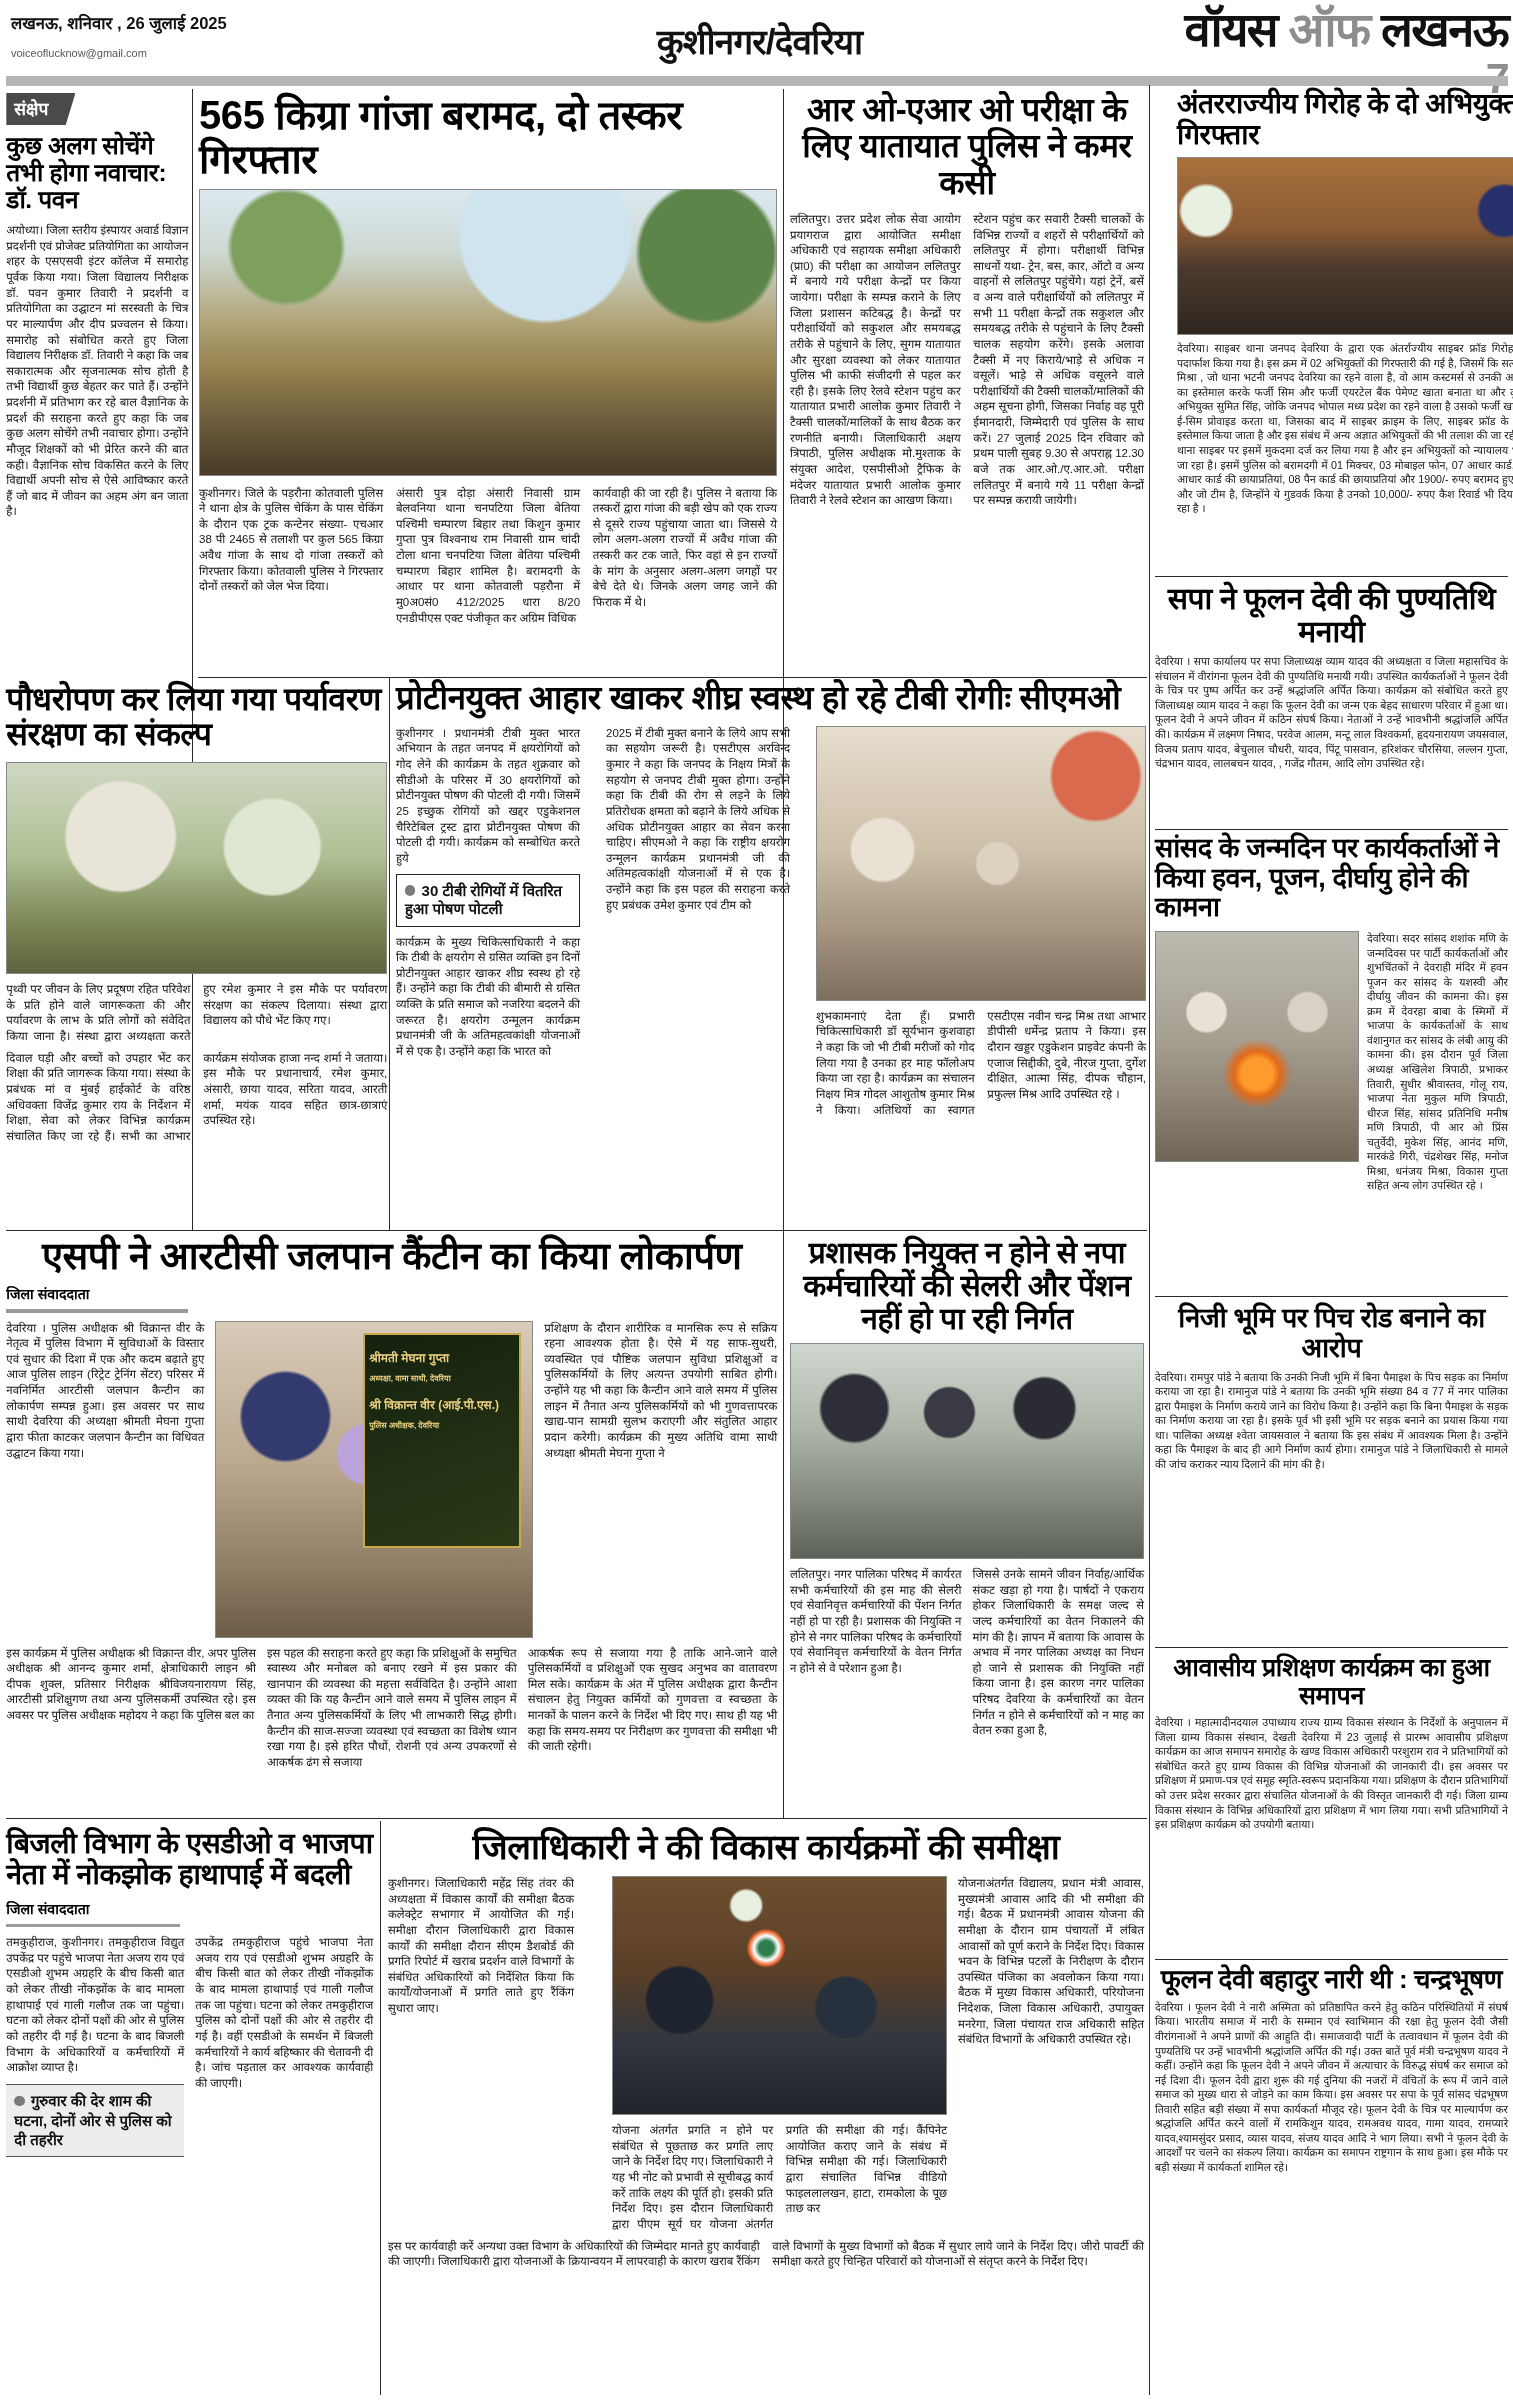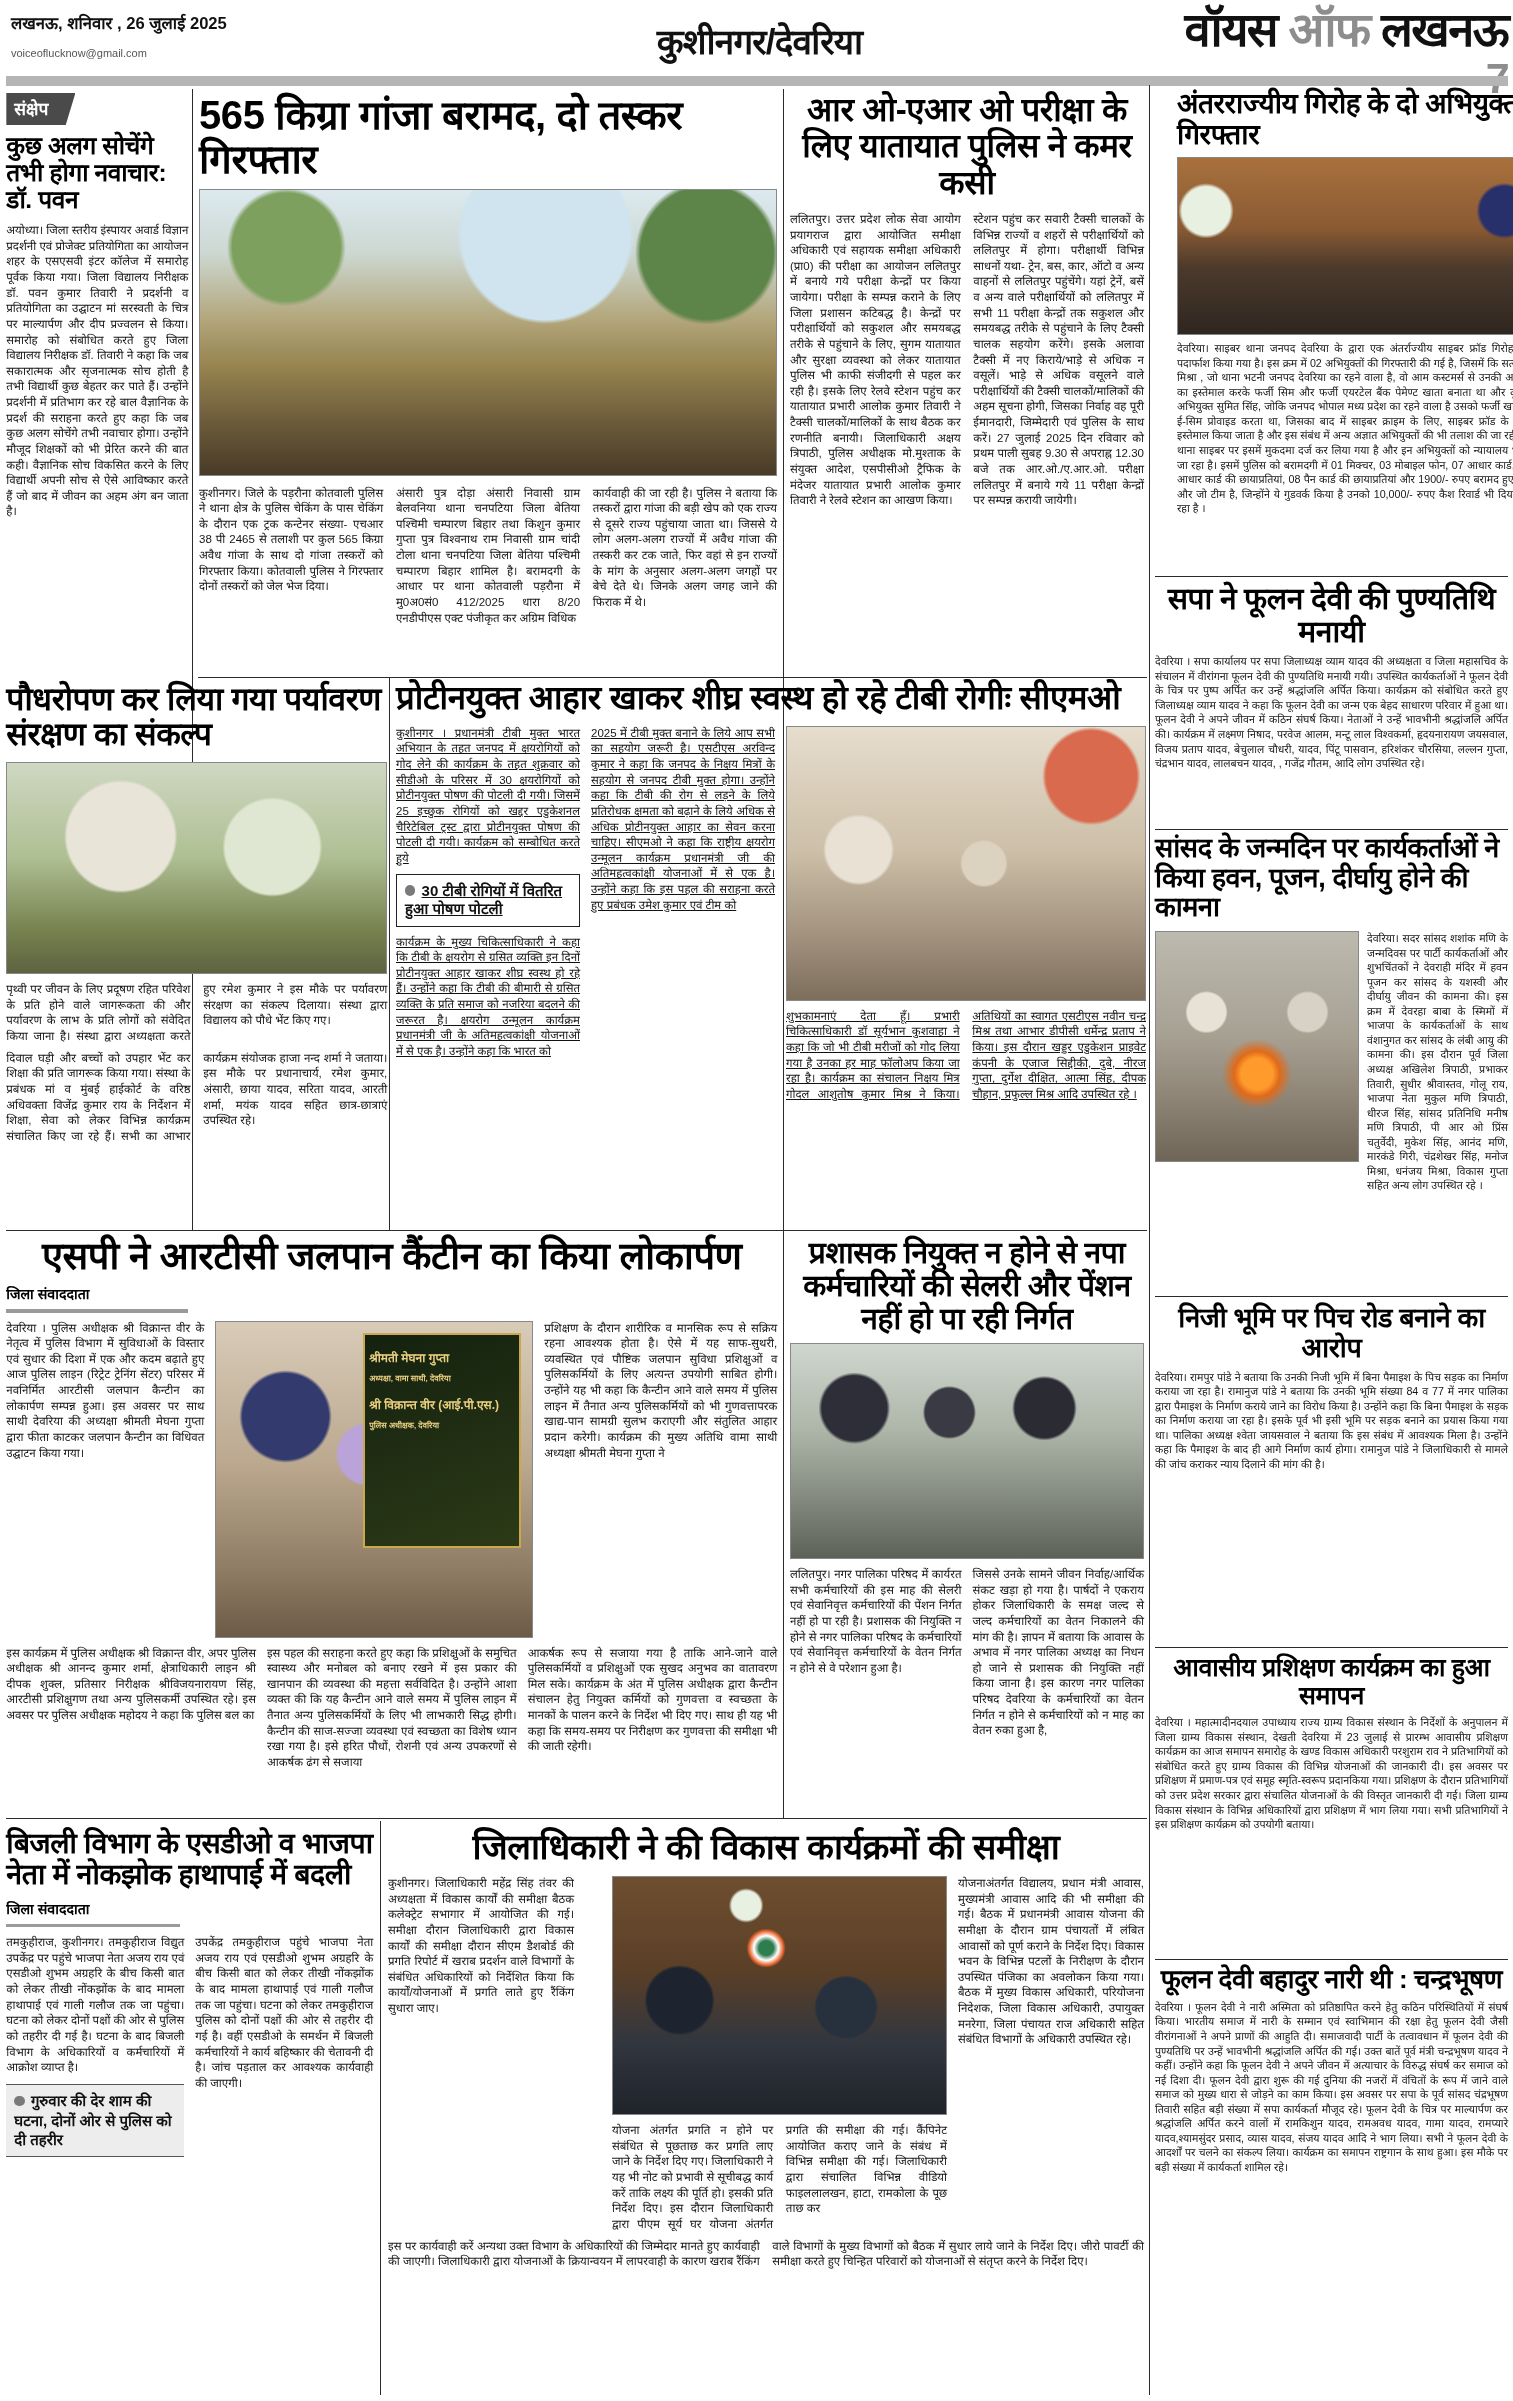--- a/index.html
+++ b/index.html
@@ -123,21 +123,21 @@
            radial-gradient(circle at 50% 62%, #ff9b2d 0 9%, #e06a1a 13%, transparent 20%),
            radial-gradient(circle at 25% 35%, #e8e2d6 0 9%, transparent 10%),
            radial-gradient(circle at 75% 35%, #d8d2c6 0 9%, transparent 10%),
            linear-gradient(180deg,#bcb9ae 0%,#a7a194 45%,#8c8273 75%,#6e6557 100%);"></div>
       <div class="body sm" style="flex:1;">देवरिया। सदर सांसद शशांक मणि के जन्मदिवस पर पार्टी कार्यकर्ताओं और शुभचिंतकों ने देवराही मंदिर में हवन पूजन कर सांसद के यशस्वी और दीर्घायु जीवन की कामना की। इस क्रम में देवरहा बाबा के स्मिमों में भाजपा के कार्यकर्ताओं के साथ वंशानुगत कर सांसद के लंबी आयु की कामना की। इस दौरान पूर्व जिला अध्यक्ष अखिलेश त्रिपाठी, प्रभाकर तिवारी, सुधीर श्रीवास्तव, गोलू राय, भाजपा नेता मुकुल मणि त्रिपाठी, धीरज सिंह, सांसद प्रतिनिधि मनीष मणि त्रिपाठी, पी आर ओ प्रिंस चतुर्वेदी, मुकेश सिंह, आनंद मणि, मारकंडे गिरी, चंद्रशेखर सिंह, मनोज मिश्रा, धनंजय मिश्रा, विकास गुप्ता सहित अन्य लोग उपस्थित रहे ।</div>
     </div>
   </div>
 
   <div class="abs" style="left:396px;top:680px;width:750px;">
     <div class="hl" style="font-size:33px;">प्रोटीनयुक्त आहार खाकर शीघ्र स्वस्थ हो रहे टीबी रोगीः सीएमओ</div>
-    <div style="display:flex;gap:11px;margin-top:9.5px;text-decoration:underline;">
+    <div style="display:flex;gap:26px;margin-top:9.5px;">
       <div style="width:184px;flex:none;">
         <div class="body">कुशीनगर । प्रधानमंत्री टीबी मुक्त भारत अभियान के तहत जनपद में क्षयरोगियों को गोद लेने की कार्यक्रम के तहत शुक्रवार को सीडीओ के परिसर में 30 क्षयरोगियों को प्रोटीनयुक्त पोषण की पोटली दी गयी। जिसमें 25 इच्छुक रोगियों को खद्दर एडुकेशनल चैरिटेबिल ट्रस्ट द्वारा प्रोटीनयुक्त पोषण की पोटली दी गयी। कार्यक्रम को सम्बोधित करते हुये</div>
         <div class="subbox">
           <span class="bullet"></span><span>30 टीबी रोगियों में वितरित हुआ पोषण पोटली</span>
         </div>
         <div class="body">कार्यक्रम के मुख्य चिकित्साधिकारी ने कहा कि टीबी के क्षयरोग से ग्रसित व्यक्ति इन दिनों प्रोटीनयुक्त आहार खाकर शीघ्र स्वस्थ हो रहे हैं। उन्होंने कहा कि टीबी की बीमारी से ग्रसित व्यक्ति के प्रति समाज को नजरिया बदलने की जरूरत है। क्षयरोग उन्मूलन कार्यक्रम प्रधानमंत्री जी के अतिमहत्वकांक्षी योजनाओं में से एक है। उन्होंने कहा कि भारत को</div>
       </div>
       <div style="width:184px;flex:none;" class="body">2025 में टीबी मुक्त बनाने के लिये आप सभी का सहयोग जरूरी है। एसटीएस अरविन्द कुमार ने कहा कि जनपद के निक्षय मित्रों के सहयोग से जनपद टीबी मुक्त होगा। उन्होंने कहा कि टीबी की रोग से लड़ने के लिये प्रतिरोधक क्षमता को बढ़ाने के लिये अधिक से अधिक प्रोटीनयुक्त आहार का सेवन करना चाहिए। सीएमओ ने कहा कि राष्ट्रीय क्षयरोग उन्मूलन कार्यक्रम प्रधानमंत्री जी की अतिमहत्वकांक्षी योजनाओं में से एक है। उन्होंने कहा कि इस पहल की सराहना करते हुए प्रबंधक उमेश कुमार एवं टीम को</div>
       <div style="flex:1;">
         <div class="photo" style="height:273px;background:

